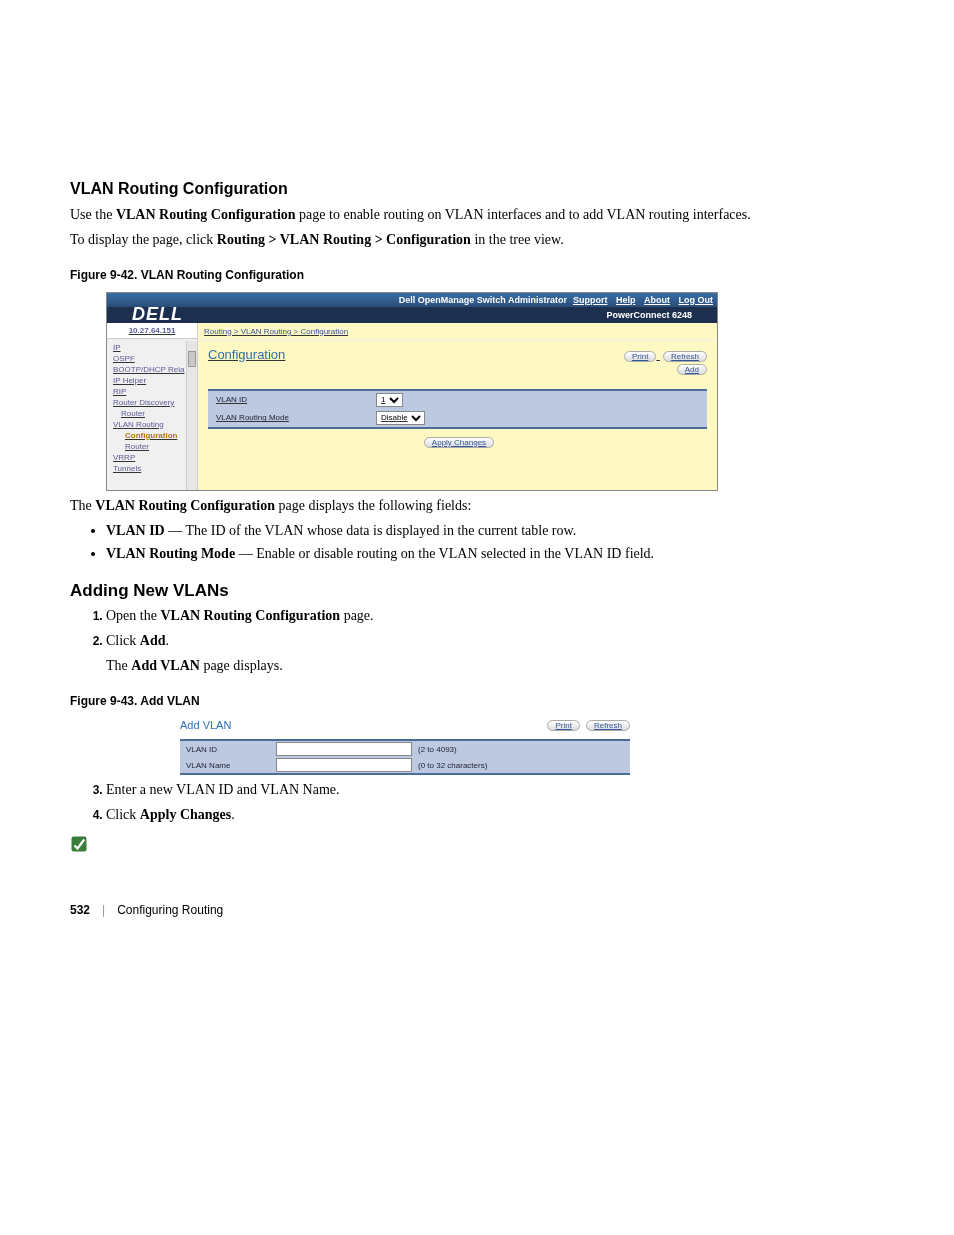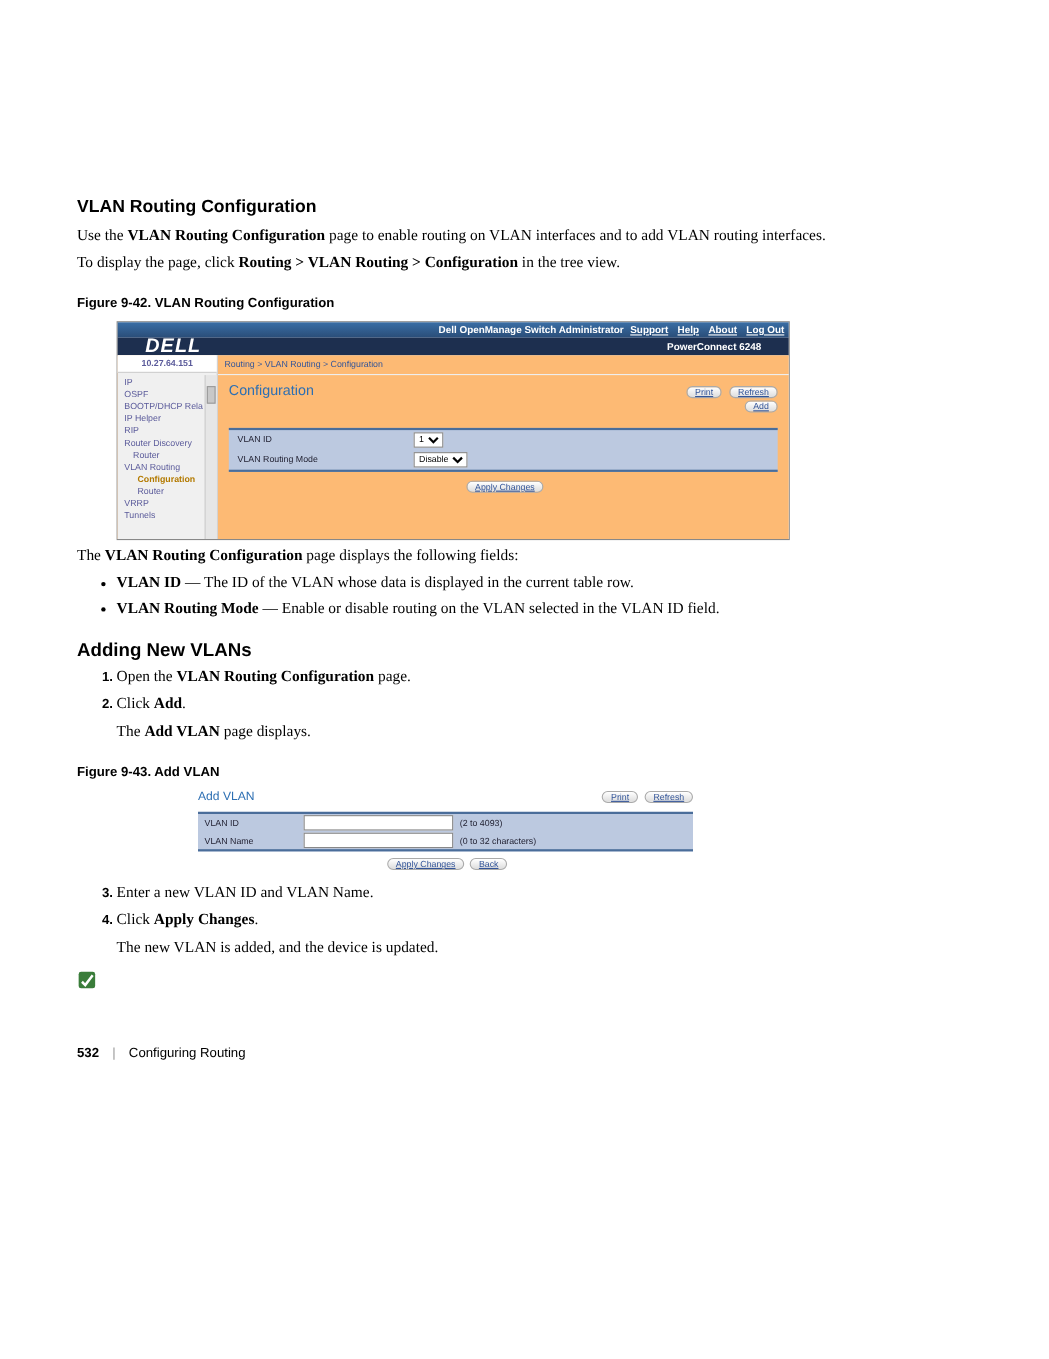--- a/index.html
+++ b/index.html
@@ -98,21 +98,22 @@
     font-size: 18px;
     letter-spacing: 1px;
     color: #fff;
   }
   .shot1 .header .model {
     font-size: 9px;
     font-weight: bold;
   }
   .shot1 .body {
     display: flex;
-    background: #fdba74;
+    background: #fef9c3;
+    text-decoration: underline;
   }
   .shot1 .side {
     width: 90px;
     background: #f0f0f0;
     border-right: 1px solid #ccc;
     font-size: 8px;
     position: relative;
   }
   .shot1 .side .ip {
     text-align: center;
@@ -371,31 +372,26 @@
       <span class="lbl">VLAN ID</span>
       <input type="text" style="">
       <span class="hint">(2 to 4093)</span>
     </div>
     <div class="row">
       <span class="lbl">VLAN Name</span>
       <input type="text" style="">
       <span class="hint">(0 to 32 characters)</span>
     </div>
   </div>
-  <div class="btm">
-    <span class="pill">Apply Changes</span>
-    <span class="pill">Back</span>
-  </div>
 </div>
 
 <ol class="steps" start="3">
   <li><span>Enter a new VLAN ID and VLAN Name.</span></li>
   <li>
     <span>Click </span><span class="bold">Apply Changes</span><span>.</span>
-    <div style="margin-top:6px">The new VLAN is added, and the device is updated.</div>
   </li>
 </ol>
 
 <div class="noteline">
   <span class="noteicon">
     <svg viewBox="0 0 24 24">
         <rect x="2" y="2" width="20" height="20" rx="3" fill="#3a7d3a"></rect>
         <path d="M6 14 L10 18 L19 6" stroke="#fff" stroke-width="3" fill="none"></path>
       </svg>
   </span>

